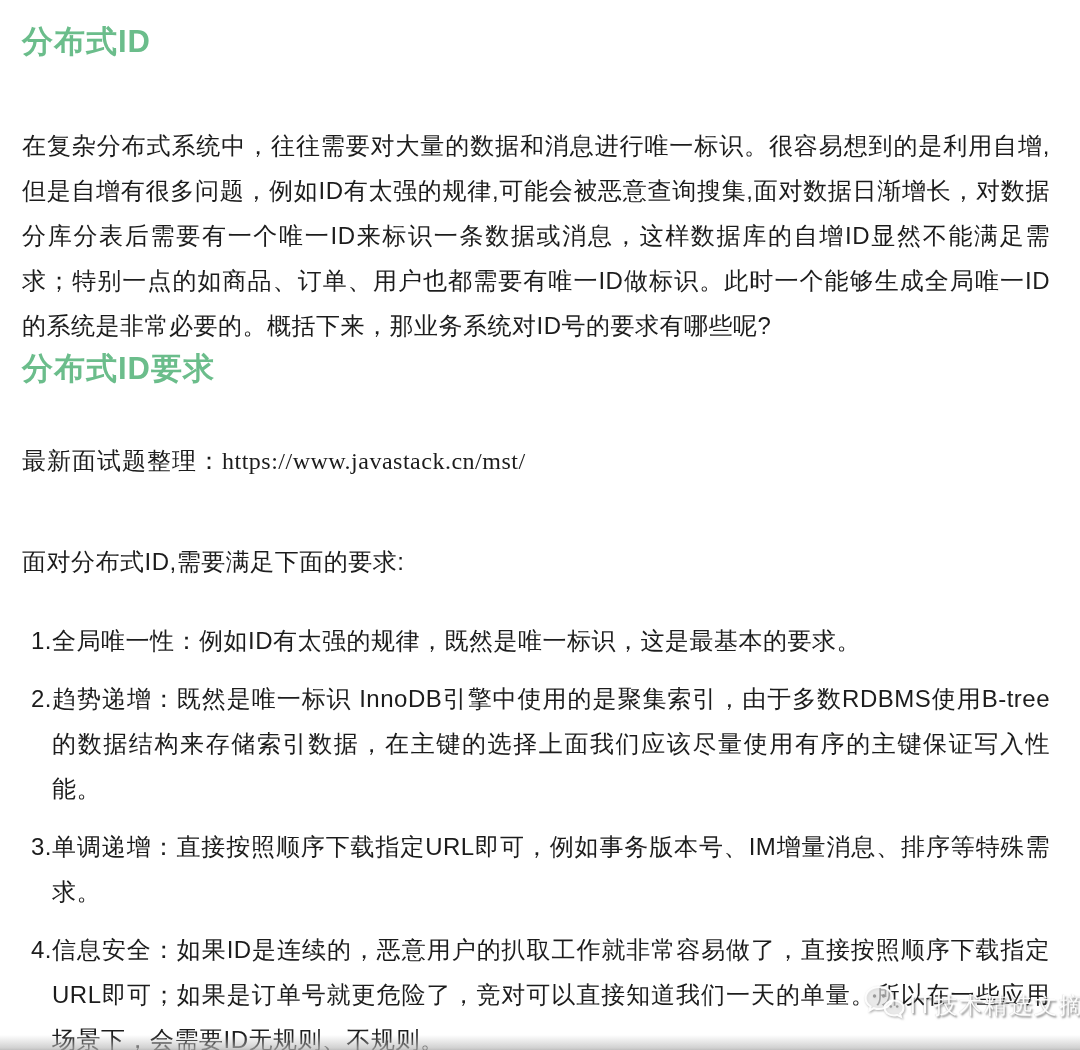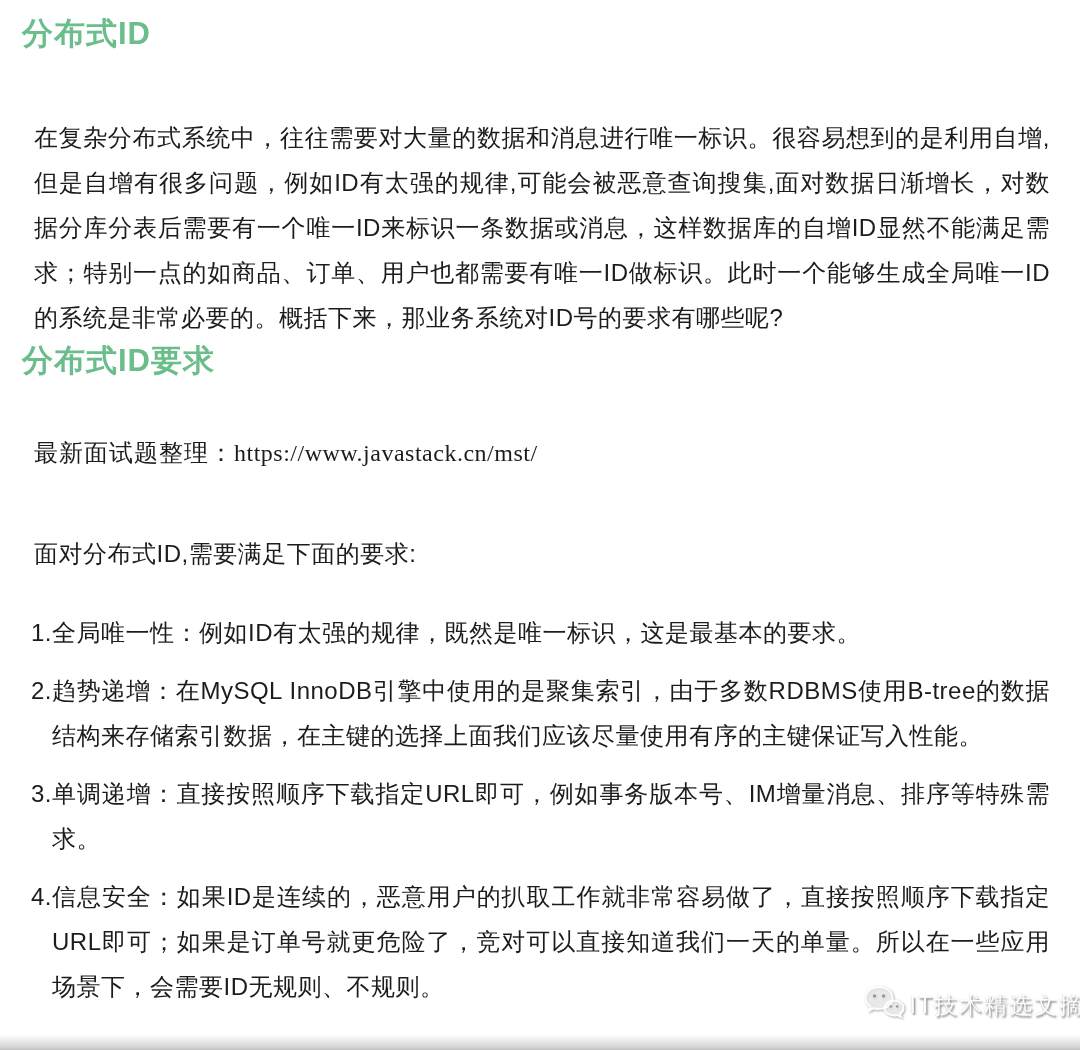--- a/index.html
+++ b/index.html
@@ -8,36 +8,35 @@
     position: relative;
     background: #ffffff;
     font-family: "Liberation Sans", "DejaVu Sans", sans-serif;
     color: #1c1c1c;
     overflow: hidden;
   }
   .page {
     position: relative;
     width: 1080px;
     height: 1050px;
-    padding: 0 30px 0 22px;
+    padding: 8px 30px 0 22px;
   }
   h1.sec-heading, h2.sec-heading {
     color: #6bbd8b;
     font-size: 31px;
     font-weight: bold;
     letter-spacing: 1px;
   }
   h1.sec-heading { padding-top: 13px; }
   h2.sec-heading { }
   p.body-text {
     font-size: 24px;
     line-height: 45px;
     letter-spacing: 0.5px;
     text-align: justify;
-    margin-left: 12px;
   }
   p.intro { margin-top: 60px; }
   p.lead  { margin-top: 55px; }
   p.linkline { margin-top: 48px; letter-spacing: 1px; }
   .serif-url {
     font-family: "Liberation Serif", "DejaVu Serif", serif;
     letter-spacing: 0.5px;
   }
   ol.req-list {
     list-style: none;
@@ -101,21 +100,21 @@
 
   <p class="body-text lead">面对分布式ID,需要满足下面的要求:</p>
 
   <ol class="req-list">
     <li>
       <span class="num">1.</span>
       <span class="li-text">全局唯一性：例如ID有太强的规律，既然是唯一标识，这是最基本的要求。</span>
     </li>
     <li>
       <span class="num">2.</span>
-      <span class="li-text">趋势递增：在MySQL InnoDB引擎中使用的是聚集索引，由于多数RDBMS使用B-tree的数据结构来存储索引数据，在主键的选择上面我们应该尽量使用有序的主键保证写入性能。</span>
+      <span class="li-text">趋势递增：既然是唯一标识 InnoDB引擎中使用的是聚集索引，由于多数RDBMS使用B-tree的数据结构来存储索引数据，在主键的选择上面我们应该尽量使用有序的主键保证写入性能。</span>
     </li>
     <li>
       <span class="num">3.</span>
       <span class="li-text">单调递增：直接按照顺序下载指定URL即可，例如事务版本号、IM增量消息、排序等特殊需求。</span>
     </li>
     <li>
       <span class="num">4.</span>
       <span class="li-text">信息安全：如果ID是连续的，恶意用户的扒取工作就非常容易做了，直接按照顺序下载指定URL即可；如果是订单号就更危险了，竞对可以直接知道我们一天的单量。所以在一些应用场景下，会需要ID无规则、不规则。</span>
     </li>
   </ol>

